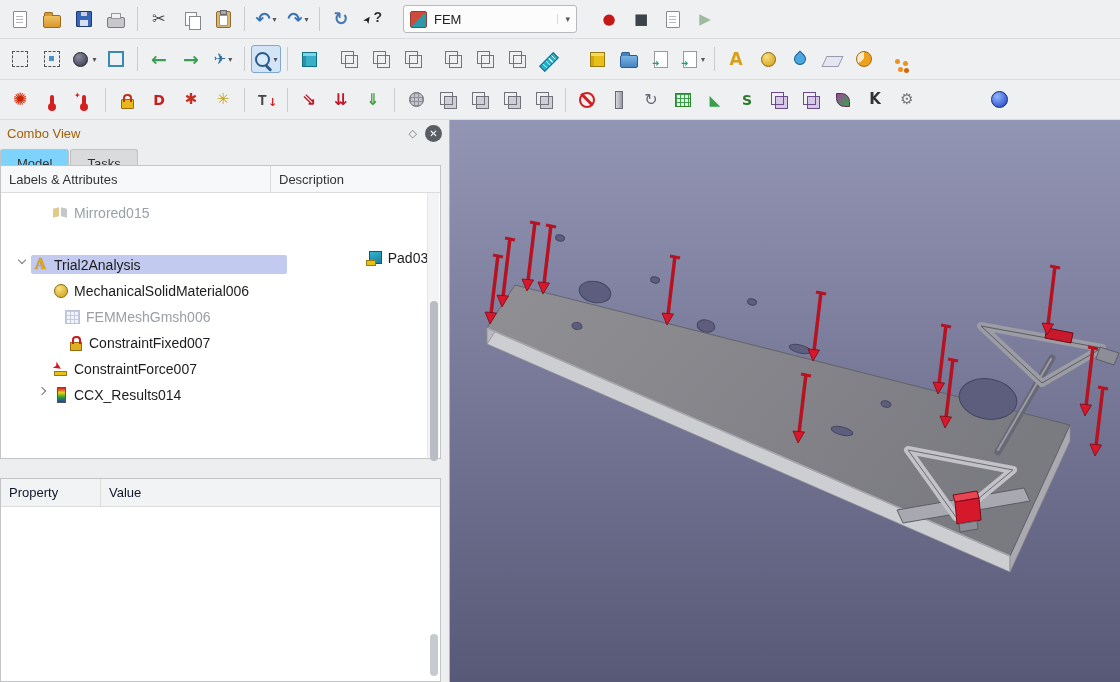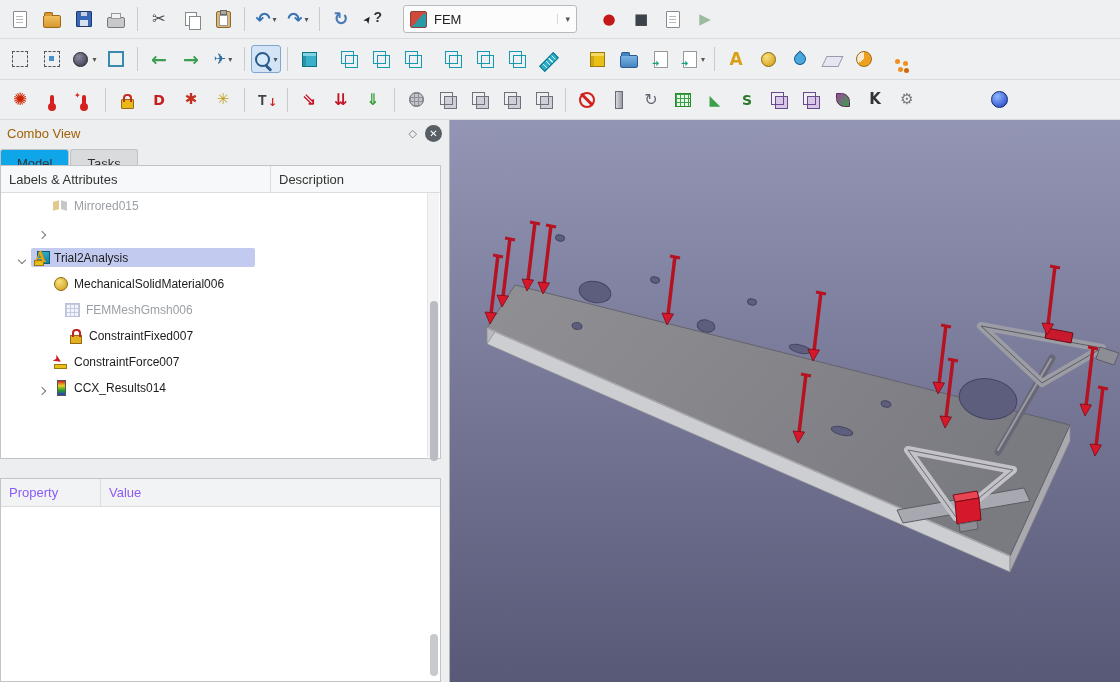--- a/index.html
+++ b/index.html
@@ -116,38 +116,38 @@
               border-right:1px solid #b4b6b9;box-sizing:border-box}
   .cv-header{height:26px;display:flex;align-items:center;justify-content:space-between;padding:0 7px}
   .cv-title{font-size:13px;color:#a16207}
   .cv-btns{display:flex;align-items:center;gap:8px}
   .cv-float{color:#777;font-size:11px;font-family:"DejaVu Sans",sans-serif}
   .cv-close{width:17px;height:17px;border-radius:50%;background:#585e64;color:#fff;font-size:10px;
             display:flex;align-items:center;justify-content:center;font-family:"DejaVu Sans",sans-serif}
   .cv-tabs{height:30px;display:flex;align-items:flex-end;padding-left:0}
   .tab{padding:6px 16px 5px;font-size:13px;border:1px solid #bfc1c4;border-bottom:none;background:#d9dbdd;
        color:#333;border-radius:3px 3px 0 0;margin-right:1px}
-  .tab.active{background:#0ea5e9}
+  .tab.active{background:#7dd3fc}
   .tree-box{position:absolute;left:0;top:45px;width:441px;height:294px;background:#fff;
             border:1px solid #c2c4c6;box-sizing:border-box}
   .tree-header{height:26px;display:flex;background:#f7f8f9;border-bottom:1px solid #dcdcdc;align-items:center;
                font-size:13px;color:#333}
   .th1{width:270px;box-sizing:border-box;padding-left:8px;border-right:1px solid #dcdcdc;height:100%;
        display:flex;align-items:center}
   .th2{flex:1;padding-left:8px}
   #tree-items{padding-top:3px}
-  .tree-row{display:flex;align-items:flex-start;height:26px;font-size:12px;color:#1c1c1c}
+  .tree-row{display:flex;align-items:flex-end;height:26px;font-size:14px;color:#1c1c1c}
   .tree-row .grayed{color:#9aa0a6}
   .expander{width:18px;height:26px;display:flex;align-items:center;justify-content:center;flex:none}
   .expander.collapsed::before{content:"";width:5px;height:5px;border-right:1.5px solid #777;
        border-bottom:1.5px solid #777;transform:rotate(-45deg)}
   .expander.expanded::before{content:"";width:5px;height:5px;border-right:1.5px solid #777;
        border-bottom:1.5px solid #777;transform:rotate(45deg);margin-top:-3px}
   .row-hl{display:flex;align-items:center;padding:1px 4px 1px 1px;border-radius:2px}
-  .tree-row.selected .row-hl{background:#c3caf0;width:224px;box-sizing:border-box}
+  .tree-row.selected .row-hl{background:#c3caf0;width:256px;box-sizing:border-box}
   .tlabel{margin-left:2px;white-space:nowrap}
   .ticon{width:17px;height:17px;display:inline-block;position:relative;flex:none;margin-right:3px}
   .grayed-ic{opacity:.55}
   .ti-mirror::before{content:"";position:absolute;left:1px;top:4px;width:6px;height:9px;background:#c8a030;transform:skewY(-12deg)}
   .ti-mirror::after{content:"";position:absolute;right:2px;top:4px;width:6px;height:9px;background:#9a9aa0;transform:skewY(12deg)}
   .ti-pad::before{content:"";position:absolute;left:3px;top:2px;width:11px;height:11px;
        background:linear-gradient(160deg,#35b4cc,#1580a0);border:1px solid #0a5a70}
   .ti-pad::after{content:"";position:absolute;left:0;bottom:0;width:8px;height:4px;background:#e8c018;border:1px solid #9a7a10}
   .ti-analysis::before{content:"A";position:absolute;left:3px;top:0;font-family:"DejaVu Serif",serif;font-weight:bold;
        font-size:14px;color:#e2a818;text-shadow:0 0 1px #8a5a00}
@@ -167,21 +167,21 @@
        transform:rotate(32deg);font-family:"DejaVu Sans",sans-serif}
   .ti-constraint-force::after{content:"";position:absolute;left:2px;bottom:1px;width:11px;height:3px;
        background:#e8c018;border:1px solid #9a7a10}
   .ti-results::before{content:"";position:absolute;left:5px;top:1px;width:7px;height:14px;border:1px solid #555;
        background:linear-gradient(180deg,#d02020,#e8d020,#28a028,#2838c8)}
   .tree-scrollbar{position:absolute;right:1px;top:27px;bottom:1px;width:11px;background:#f4f4f6;border-left:1px solid #e6e6ea}
   .tree-scroll-handle{position:absolute;left:1.5px;width:8px;top:108px;height:160px;background:#b9bcc2;border-radius:4px}
   .splitter{position:absolute;left:0;top:350px;width:441px;height:8px;background:#eceef0}
   .prop-box{position:absolute;left:0;top:358px;width:441px;bottom:0;background:#fff;border:1px solid #c2c4c6;box-sizing:border-box}
   .prop-header{height:27px;display:flex;background:#f2f3f5;border-bottom:1px solid #dcdcdc;font-size:13px;
-       color:#8b5cf6;align-items:center}
+       color:#0f172a;align-items:center}
   .ph1{width:100px;box-sizing:border-box;padding-left:8px;border-right:1px solid #dcdcdc;height:100%;display:flex;align-items:center}
   .ph2{flex:1;padding-left:8px}
   .prop-scroll-handle{position:absolute;right:2px;bottom:5px;width:8px;height:42px;background:#c6c9ce;border-radius:4px}
   .viewport{position:absolute;left:450px;top:0;width:670px;height:562px}
 </style>
 </head>
 <body>
 
 <div>
 

